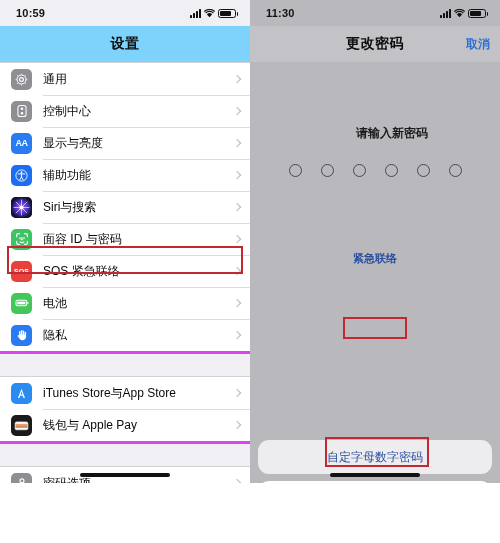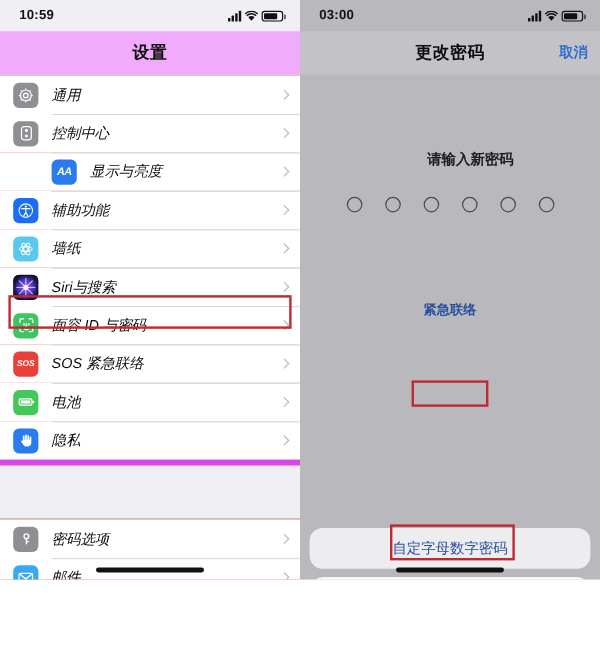--- a/index.html
+++ b/index.html
@@ -39,31 +39,31 @@
     content: ""; position: absolute; right: -3px; top: 2.5px;
     width: 1.5px; height: 4px; background: #111; border-radius: 0 1px 1px 0;
   }
   .batt i { display: block; height: 100%; width: 80%; background: #111; border-radius: 1px; }
 
   
   .navbar {
     height: 36px; position: relative; display: flex;
     align-items: center; justify-content: center;
   }
-  .navbar-left { background: #f0abfc; }
+  .navbar-left { background: #7dd3fc; }
   .navbar-right { background: #c3c3c7; }
   .nav-title { font-size: 14px; font-weight: bold; color: #0d0d0d; letter-spacing: .5px; }
   .nav-action {
     position: absolute; right: 10px; top: 50%; transform: translateY(-50%);
     font-size: 12px; color: #2f6fd0; font-weight: bold;
   }
 
   
   .list-scroll { height: calc(543px - 26px - 36px); overflow: hidden; }
-  .group { background: #ef4444; border-top: 1px solid #d2d2d5; border-bottom: 5px solid #d946ef; font-style: italic; }
+  .group { background: #4d7c0f; border-top: 1px solid #d2d2d5; border-bottom: 3px solid #d946ef; }
   .gap { height: 22px; background: #efeff4; }
 
   .row {
     display: flex; align-items: center; height: 32px;
     padding: 0 10px 0 11px; background: #fff; position: relative;
   }
   .row + .row::before {
     content: ""; position: absolute; left: 43px; right: 0; top: 0;
     height: 1px; background: #dcdce0;
   }
@@ -78,21 +78,21 @@
   }
   .chev {
     margin-left: auto; width: 6px; height: 6px;
     border-right: 1.4px solid #b9b9be; border-top: 1.4px solid #b9b9be;
     transform: rotate(45deg);
   }
 
   
   .ic-gear   { background: #8e8e93; }
   .ic-cc     { background: #8e8e93; }
-  .ic-aa     { background: #2a7bf0; font-size: 9px; letter-spacing: -.5px; margin-left: 32px; }
+  .ic-aa     { background: #2a7bf0; font-size: 9px; letter-spacing: -.5px; }
   .ic-acc    { background: #1b6ef3; }
   .ic-wall   { background: #5ac8ed; }
   .ic-siri   { background: #2b1b4d; }
   .ic-face   { background: #3fc463; }
   .ic-sos    { background: #e8413c; font-size: 7px; }
   .ic-batt   { background: #43c75b; }
   .ic-priv   { background: #2a7bf0; }
   .ic-itunes { background: #2a8cf0; }
   .ic-wallet { background: #1a1a1a; }
   .ic-key    { background: #8e8e93; }
@@ -219,34 +219,20 @@
             <svg class="glyph" width="15" height="15" viewBox="0 0 24 24">
                 <circle cx="12" cy="12" r="9" fill="none" stroke="#fff" stroke-width="1.4"></circle>
                 <circle cx="12" cy="6.6" r="1.5" fill="#fff"></circle>
                 <path d="M6.5 9.4h11M12 9.4v5M12 14.4 9.3 19M12 14.4 14.7 19" stroke="#fff" stroke-width="1.5" fill="none" stroke-linecap="round"></path>
               </svg>
           </span>
           <span class="row-label">辅助功能</span>
           <span class="chev"></span>
         </div>
 
-        <div class="row">
-          <span class="row-icon ic-wall">
-            <svg class="glyph" width="15" height="15" viewBox="0 0 24 24">
-                <g fill="none" stroke="#fff" stroke-width="1.3">
-                  <circle cx="12" cy="12" r="3"></circle>
-                  <ellipse cx="12" cy="12" rx="8.5" ry="3.6"></ellipse>
-                  <ellipse cx="12" cy="12" rx="8.5" ry="3.6" transform="rotate(60 12 12)"></ellipse>
-                  <ellipse cx="12" cy="12" rx="8.5" ry="3.6" transform="rotate(120 12 12)"></ellipse>
-                </g>
-              </svg>
-          </span>
-          <span class="row-label">墙纸</span>
-          <span class="chev"></span>
-        </div>
 
         <div class="row">
           <span class="row-icon ic-siri">
             <svg class="glyph" width="21" height="21" viewBox="0 0 24 24">
                 <defs>
                   <radialGradient id="sg" cx="50%" cy="50%">
                     <stop offset="0%" stop-color="#cf5ce0"></stop>
                     <stop offset="55%" stop-color="#4a3bd0"></stop>
                     <stop offset="100%" stop-color="#14102e"></stop>
                   </radialGradient>
@@ -303,20 +289,43 @@
                 <path fill="#fff" d="M7 11V6.2a1.2 1.2 0 0 1 2.4 0V11h.8V4.6a1.2 1.2 0 0 1 2.4 0V11h.8V5.4a1.2 1.2 0 0 1 2.4 0V11h.8V7.8a1.2 1.2 0 0 1 2.4 0v7.4c0 3.1-2.3 5.6-5.4 5.6h-1.3c-2 0-3.4-.9-4.4-2.4L4.6 14c-.5-.8.6-1.9 1.4-1.2z"></path>
               </svg>
           </span>
           <span class="row-label">隐私</span>
           <span class="chev"></span>
         </div>
       </div>
 
       <div class="gap"></div>
 
+      <div class="group">
+        <div class="row">
+          <span class="row-icon ic-itunes">
+            <svg class="glyph" width="15" height="15" viewBox="0 0 24 24">
+                <path fill="#fff" d="M12 4.2 17.6 19h-2.4l-1.2-3.4H9.9L8.7 19H6.3L12 4.2zm0 4.6-1.5 4.6h3z"></path>
+              </svg>
+          </span>
+          <span class="row-label">iTunes Store与App Store</span>
+          <span class="chev"></span>
+        </div>
+        <div class="row">
+          <span class="row-icon ic-wallet">
+            <svg class="glyph" width="17" height="17" viewBox="0 0 24 24">
+                <rect x="3" y="7" width="18" height="11" rx="2.2" fill="#fff"></rect>
+                <rect x="3" y="9.6" width="18" height="3.2" fill="#e3a06a"></rect>
+                <rect x="3" y="12.8" width="18" height="2.4" fill="#cf7b5a"></rect>
+                <rect x="3" y="7" width="18" height="11" rx="2.2" fill="none" stroke="#f0f0f0" stroke-width="1"></rect>
+              </svg>
+          </span>
+          <span class="row-label">钱包与 Apple Pay</span>
+          <span class="chev"></span>
+        </div>
+      </div>
 
       <div class="gap"></div>
 
       <div class="group">
         <div class="row">
           <span class="row-icon ic-key">
             <svg class="glyph" width="14" height="14" viewBox="0 0 24 24">
                 <circle cx="12" cy="8.4" r="3.4" fill="none" stroke="#fff" stroke-width="2"></circle>
                 <path d="M12 11.6V19M12 16h2.6" stroke="#fff" stroke-width="2" stroke-linecap="round"></path>
               </svg>
@@ -338,21 +347,21 @@
     </div>
 
     <div class="hl" style="left:7px; top:246px; width:236px; height:28px;"></div>
 
     <div class="home-ind"></div>
   </div>
 
   <div class="phone phone-right">
 
     <div class="statusbar">
-      <span class="status-time">03:00</span>
+      <span class="status-time">11:30</span>
       <span class="status-right">
         <span class="sig">
             <i></i>
             <i></i>
             <i></i>
             <i></i>
           </span>
         <span class="wifi">
           <svg width="11" height="9" viewBox="0 0 11 9">
               <path d="M5.5 8.2 L2.9 5.4 a3.6 3.6 0 0 1 5.2 0 Z" fill="#111"></path>

